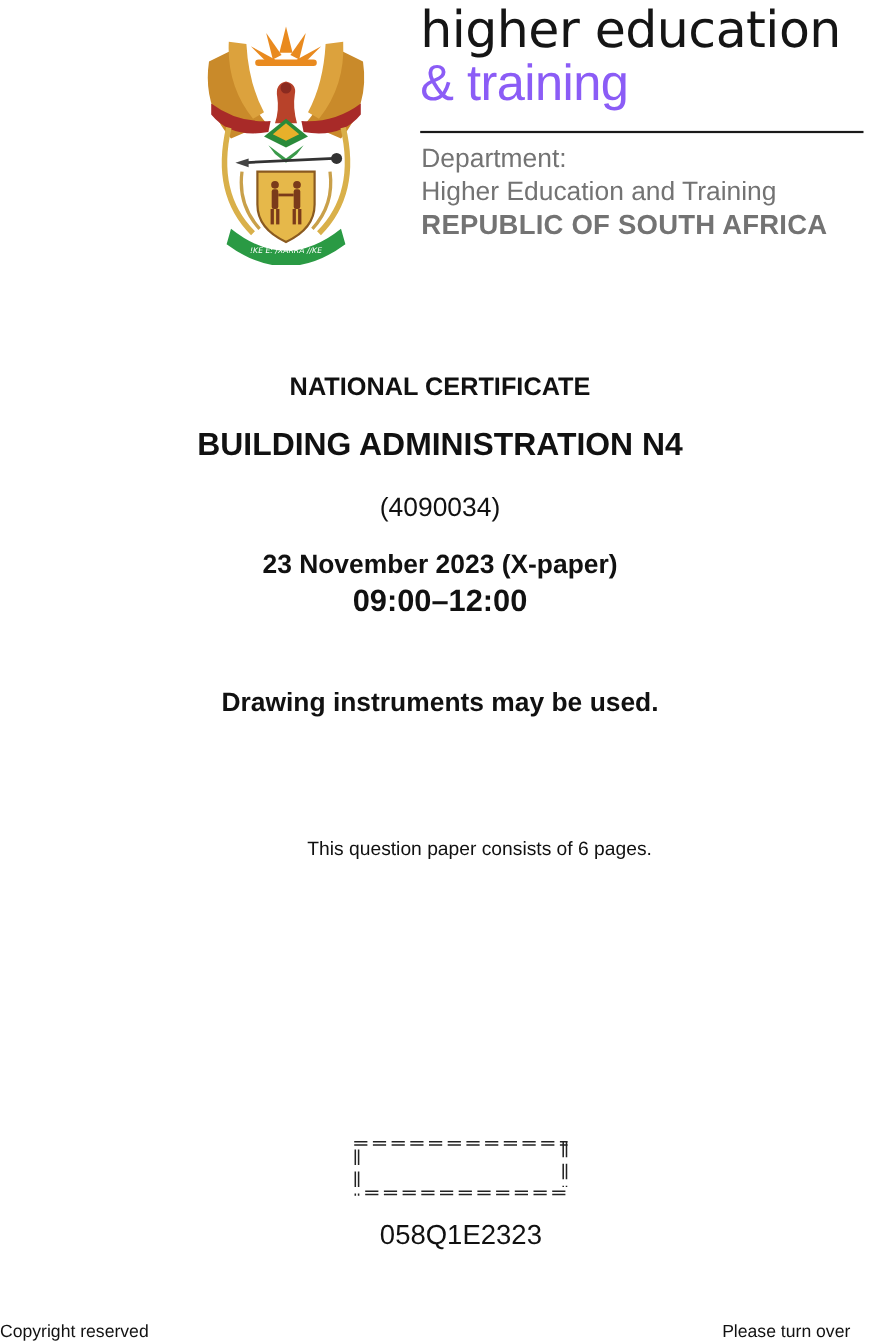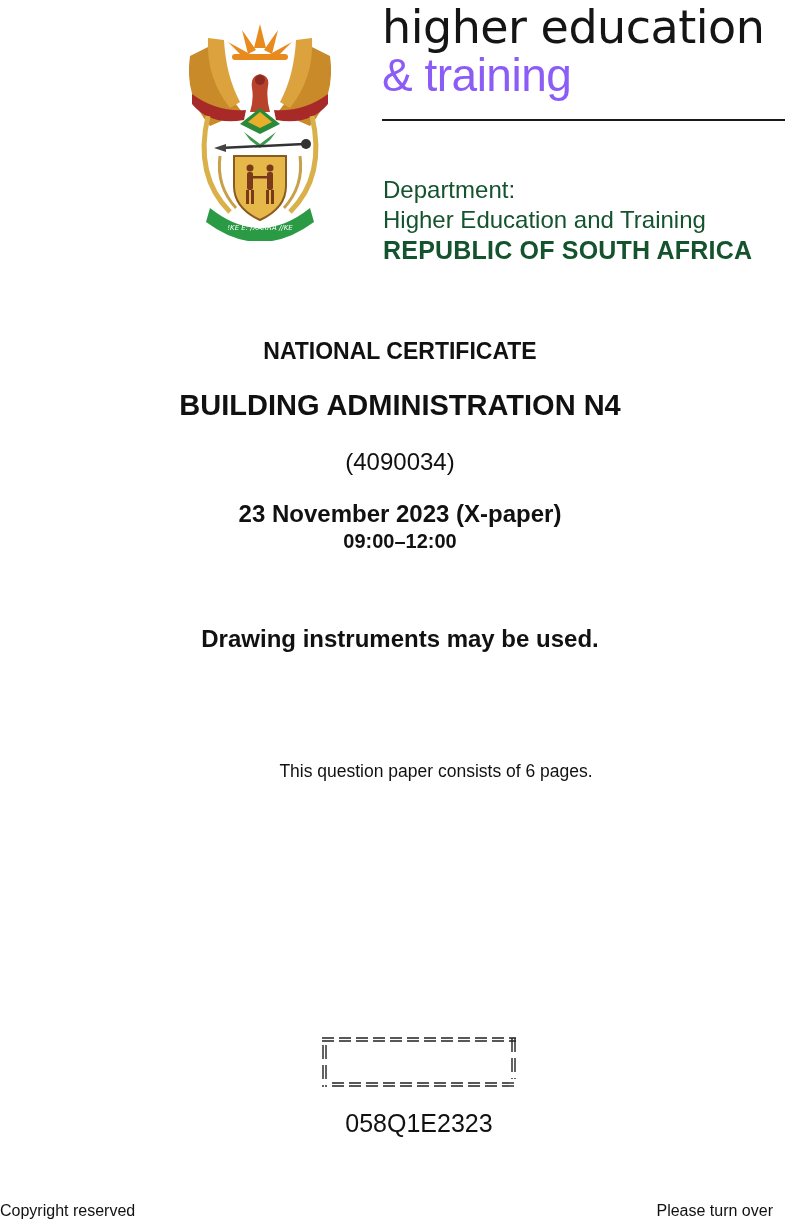--- a/index.html
+++ b/index.html
@@ -6,28 +6,28 @@
     body { width: 800px; height: 1221px; position: relative; overflow: hidden; font-family: "Liberation Sans", sans-serif; color: #111; }
     .abs { position: absolute; }
     .center { left: 0; width: 800px; text-align: center; }
 
     #coat { left: 180px; top: 16px; width: 160px; height: 225px; }
 
     #brand { left: 382px; top: 3px; width: 410px; }
     .brand-line1 { font-family: "DejaVu Sans", sans-serif; font-size: 46px; line-height: 48px; letter-spacing: -0.5px; color: #151515; white-space: nowrap; }
     .brand-line2 { font-family: Liberation Sans, sans-serif; font-size: 46px; line-height: 48px; letter-spacing: -0.5px; color: #8b5cf6; white-space: nowrap; }
     .brand-rule { position: absolute; left: 382px; top: 119px; width: 403px; height: 2px; background: #1a1a1a; }
-    .dept { position: absolute; left: 383px; font-size: 24px; color: #14532d; white-space: nowrap; margin-top: 45px; }
+    .dept { position: absolute; left: 383px; font-size: 24px; color: #737373; white-space: nowrap; }
     .dept.bold { font-weight: bold; font-size: 25px; letter-spacing: 0.2px; }
 
     .t-national { top: 338px; font-size: 23px; font-weight: bold; }
     .t-subject { top: 389px; font-size: 29px; font-weight: bold; }
     .t-code { top: 448px; font-size: 24px; }
     .t-date { top: 500px; font-size: 24px; font-weight: bold; }
-    .t-time { top: 530px; font-size: 20px; font-weight: bold; }
+    .t-time { top: 530px; font-size: 28px; font-weight: bold; }
     .t-instr { top: 625px; font-size: 24px; font-weight: bold; }
     .t-pages { top: 761px; font-size: 17.5px; font-weight: normal; padding-left: 36px; }
 
     #code-box { left: 320px; top: 1035px; width: 198px; height: 54px; }
     #code-text { left: 320px; top: 1109px; width: 198px; text-align: center; font-size: 25px; }
 
     .foot { top: 1202px; font-size: 16px; }
     #foot-left { left: 0; }
     #foot-right { right: 27px; }
   </style>

